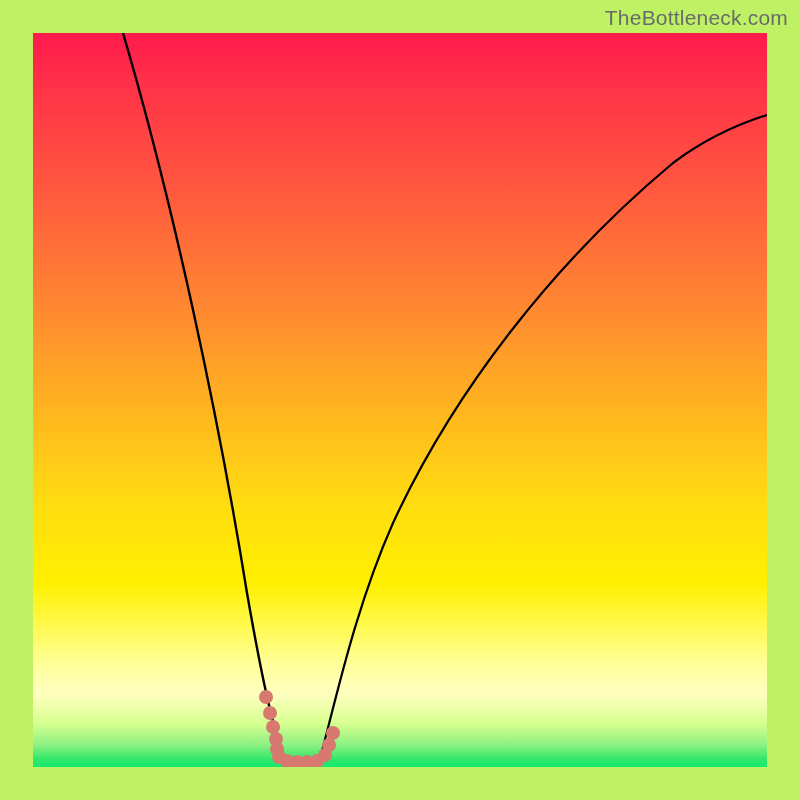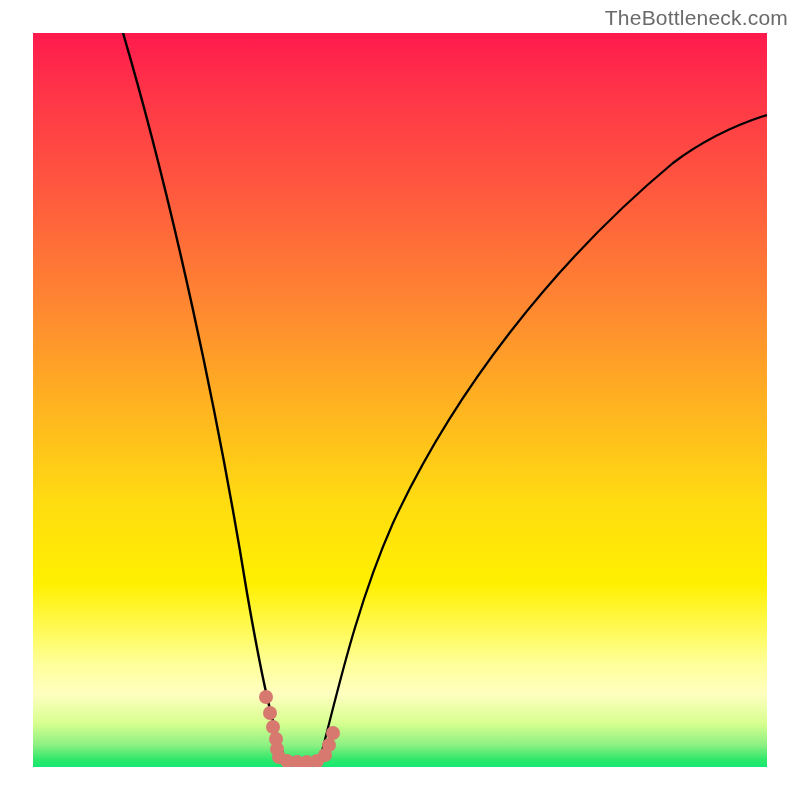--- a/index.html
+++ b/index.html
@@ -10,21 +10,21 @@
     overflow: hidden;
     background: #000;
     font-family: Arial, Helvetica, sans-serif;
   }
   .frame {
     position: absolute;
     left: 0;
     top: 0;
     width: 800px;
     height: 800px;
-    background: #ffffff;
+    background: #bef264;
   }
   .plot-area {
     position: absolute;
     left: 33px;
     top: 33px;
     width: 734px;
     height: 734px;
     overflow: hidden;
   }
   .gradient {

